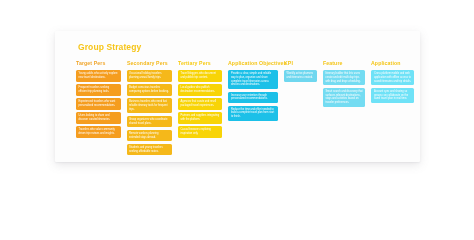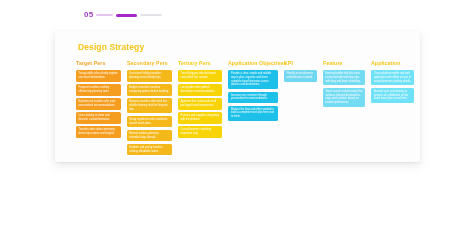--- a/index.html
+++ b/index.html
@@ -75,29 +75,23 @@
   .c7 .card{background:#6fe2f7;}
 
   .w1{width:46px;} .w2{width:47px;} .w3{width:46px;}
   .w4{width:50px;} .w5{width:34px;} .w6{width:44px;} .w7{width:44px;}
 </style>
 </head>
 <body>
 
 <div class="screen">
 
-  <div class="step-row">
-    <span class="step-num">05</span>
-    <span class="dash d1"></span>
-    <span class="dash d2"></span>
-    <span class="dash d3"></span>
-  </div>
 
   <div class="panel">
-    <div class="board-title">Design Strategy</div>
+    <div class="board-title">Group Strategy</div>
 
     <div class="columns">
 
       <div class="col c1 w1">
         <div class="col-head">Target Pers</div>
         <div class="cards">
           <div class="card">Young adults who actively explore new travel destinations.</div>
           <div class="card">Frequent travelers seeking efficient trip planning tools.</div>
           <div class="card">Experienced travelers who want personalized recommendations.</div>
           <div class="card">Users looking to share and discover curated itineraries.</div>

